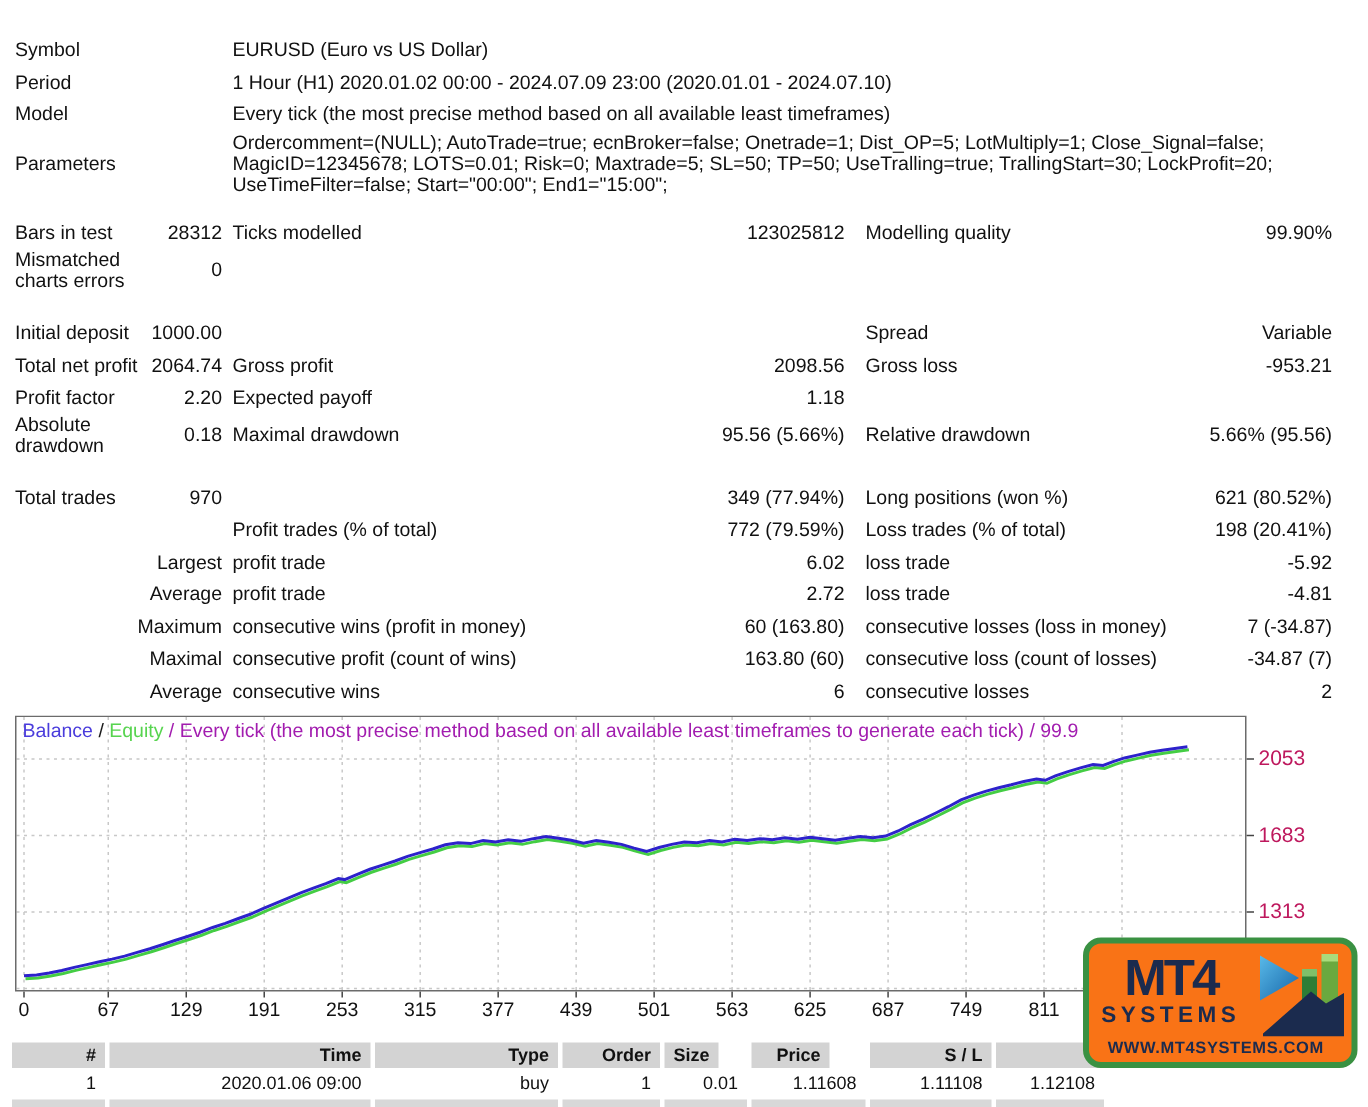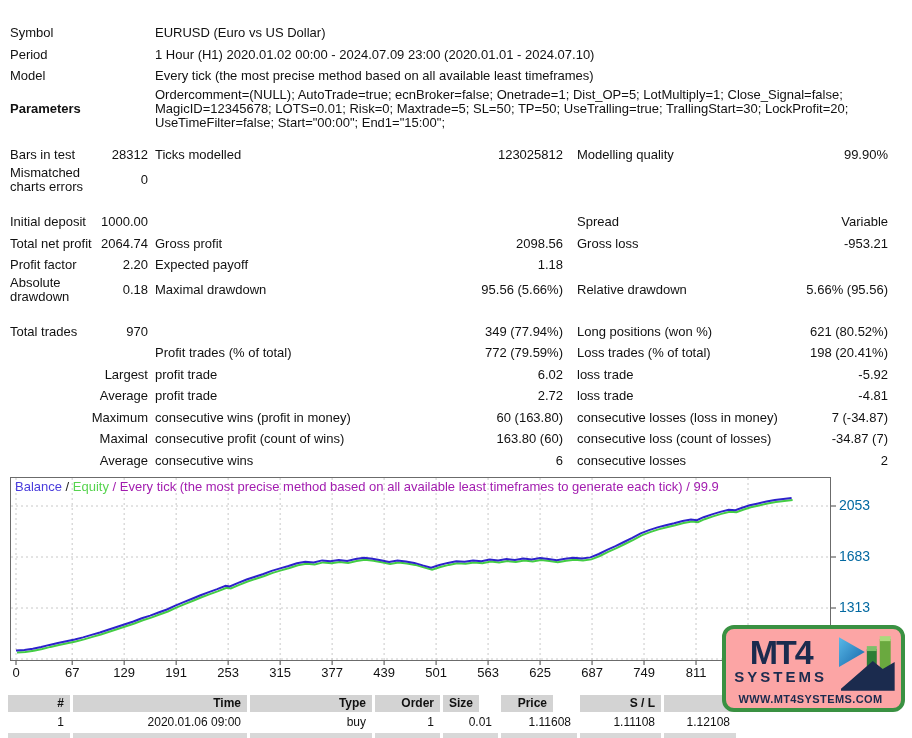--- a/index.html
+++ b/index.html
@@ -6,47 +6,47 @@
   body{width:912px;height:738px;position:relative;background:#ffffff;overflow:hidden;
        font-family:"Liberation Sans", sans-serif;color:#111;}
   
   #report{position:absolute;left:0;top:0;width:912px;height:470px;}
   .rrow{position:absolute;left:0;width:912px;height:21px;line-height:21px;font-size:13px;}
   .rrow.tall{height:28px;line-height:28px;}
   .rrow.params{height:44px;line-height:44px;}
   .la{position:absolute;left:10px;white-space:nowrap;}
   .la2{width:108px;white-space:normal;line-height:14px;top:0;}
   .tall .la2{top:0;}
-  .params .la{line-height:44px;font-weight:bold;}
+  .params .la{line-height:44px;}
   .va{position:absolute;right:764px;text-align:right;white-space:nowrap;}
   .lb{position:absolute;left:155px;white-space:nowrap;}
   .vb{position:absolute;right:349px;text-align:right;white-space:nowrap;}
   .lc{position:absolute;left:577px;white-space:nowrap;}
   .vc{position:absolute;right:24px;text-align:left;white-space:nowrap;}
   .plines{position:absolute;left:155px;top:1px;}
   .pline{line-height:14px;white-space:nowrap;}
   
   #chart-wrap{position:absolute;left:10px;top:477px;width:900px;height:210px;}
   #chart-svg{position:absolute;left:0;top:0;}
   #chart-title{position:absolute;left:5px;top:2px;width:812px;overflow:hidden;
                font-size:13px;white-space:nowrap;z-index:2;}
   .t-bal{color:#4a3cdc;} .t-eq{color:#57d44f;} .t-rest{color:#a21caf;} .t-sep{color:#1a1a1a;}
-  .ylab{position:absolute;left:829px;font-size:14px;color:#0369a1;white-space:nowrap;text-align:right;}
+  .ylab{position:absolute;left:829px;font-size:14px;color:#be185d;white-space:nowrap;text-align:right;}
   .xlab{position:absolute;top:188px;font-size:13px;color:#111;transform:translateX(-50%);white-space:nowrap;}
   
   #trade-table{position:absolute;left:0;top:695px;width:912px;height:43px;}
   .hcell{position:absolute;top:0;height:17px;background:#d3d3d3;font-size:12px;font-weight:bold;
          line-height:17px;text-align:right;box-sizing:border-box;padding-right:6px;}
   .rcell{position:absolute;top:19px;height:17px;background:#ffffff;font-size:12px;
          line-height:17px;text-align:right;box-sizing:border-box;padding-right:6px;}
   .pcell{position:absolute;top:38px;height:5px;background:#d8d8d8;}
   
-  #logo{position:absolute;left:722px;top:625px;width:183px;height:87px;background:#fca5a5;
+  #logo{position:absolute;left:722px;top:625px;width:183px;height:87px;background:#f97316;
         border:4px solid #3a9142;border-radius:12px;box-sizing:border-box;z-index:5;
-        display:flex;flex-direction:column;padding:2px 6px 3px 0;}
+        display:flex;flex-direction:column;padding:2px 6px 3px 0;align-items:center;}
   #logo-top{display:flex;flex:1;align-items:center;}
   #logo-left{width:110px;display:flex;flex-direction:column;align-items:center;}
   #logo-mt4{font-size:34px;font-weight:bold;letter-spacing:-2px;line-height:0.9;color:#1b2b4e;}
   #logo-systems{font-size:15px;font-weight:bold;letter-spacing:3px;color:#1b2b4e;margin-top:1px;}
   #logo-divider{height:3px;background:#1b2b4e;margin:1px 0 1px 0;}
   #logo-url{font-size:11px;font-weight:bold;letter-spacing:0.4px;color:#1b2b4e;text-align:center;}
   #logo-icon{margin-left:4px;margin-top:2px;}
 </style>
 </head>
 <body>

